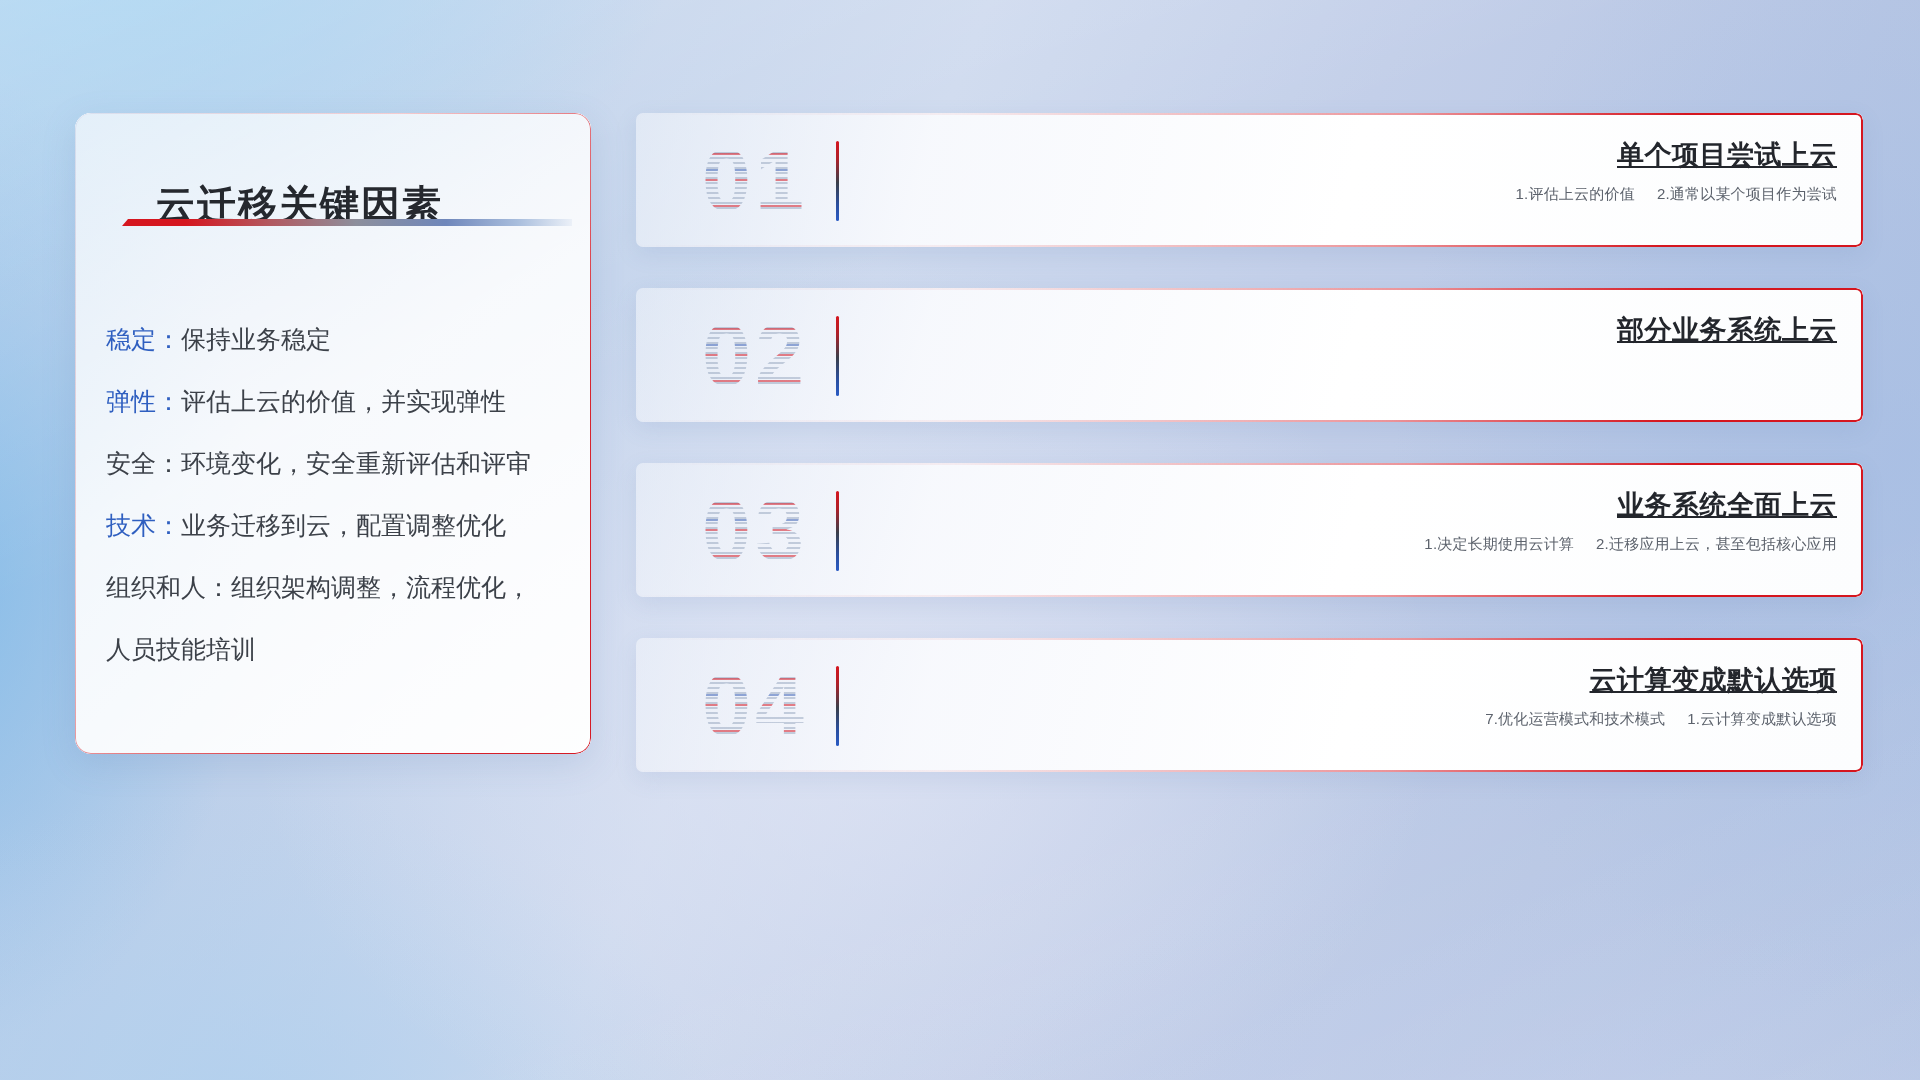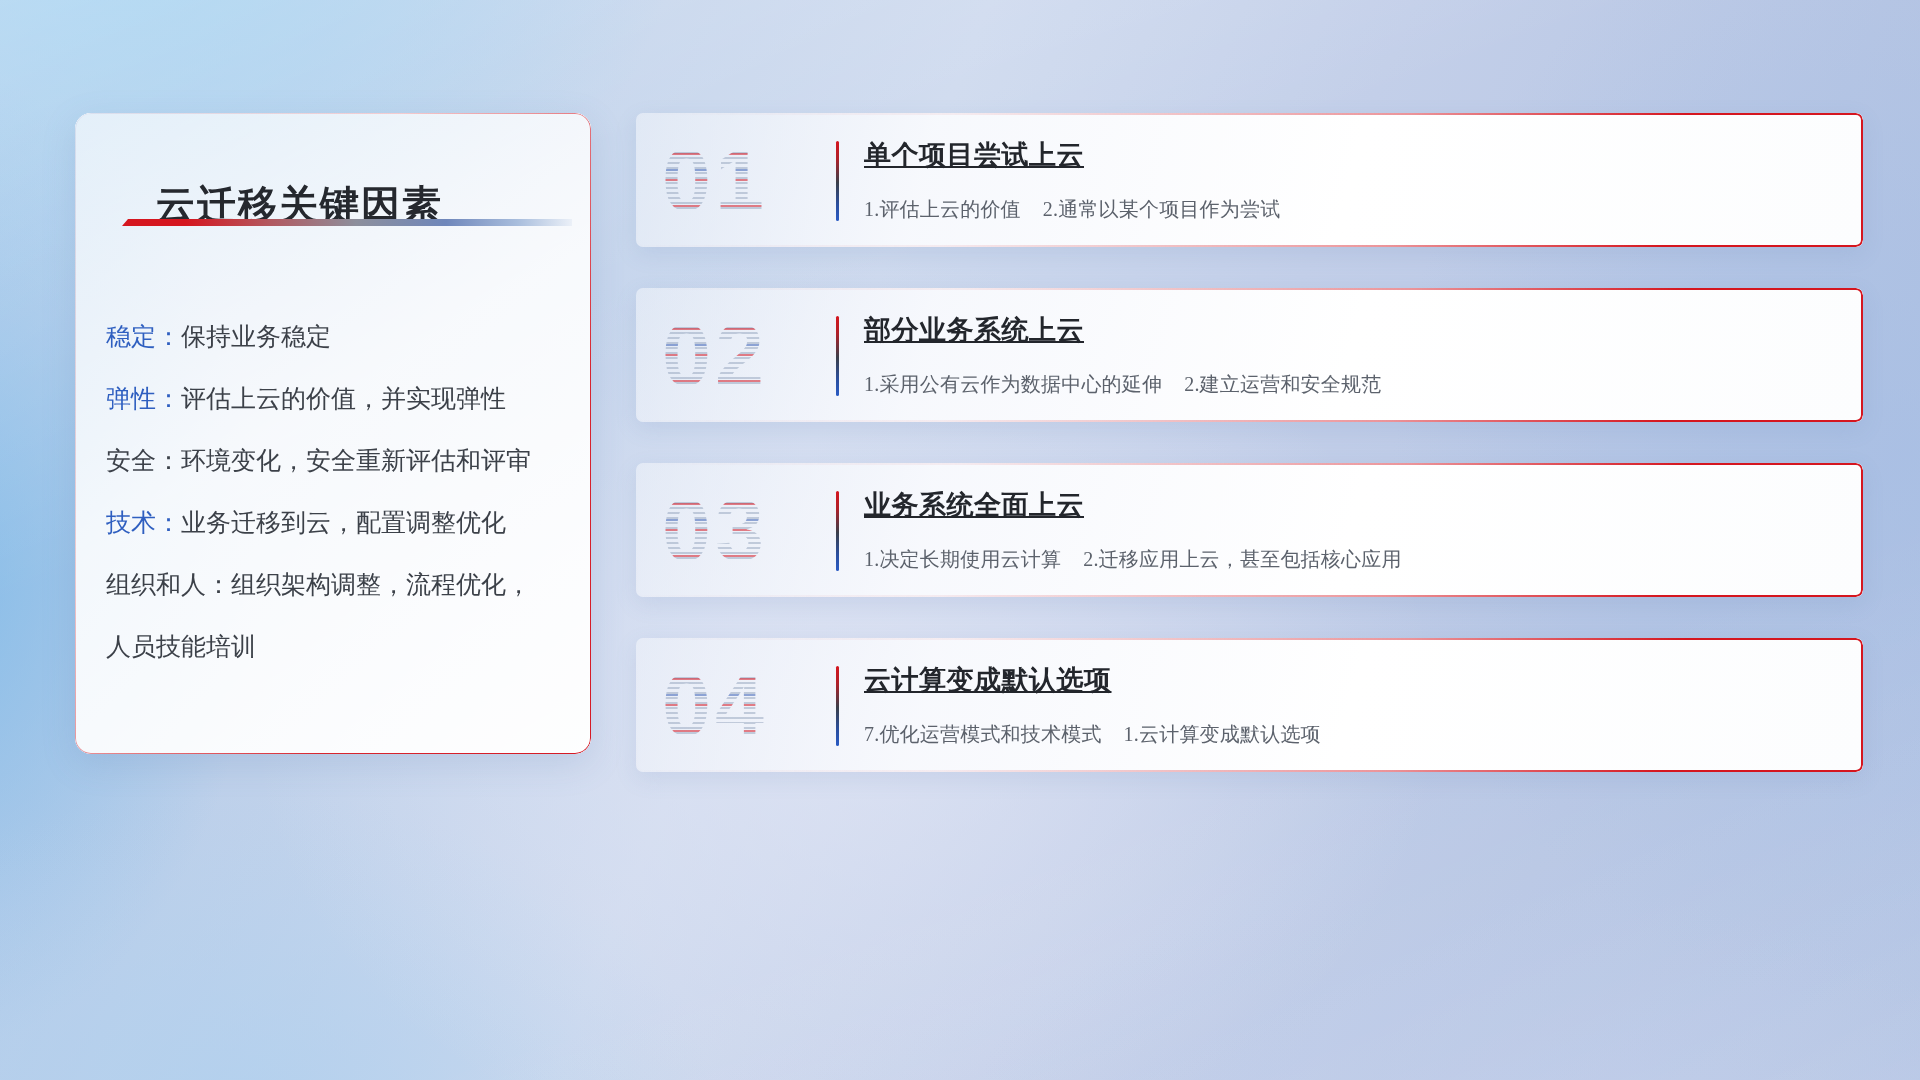--- a/index.html
+++ b/index.html
@@ -48,42 +48,42 @@
     box-shadow:0 10px 34px rgba(96,126,176,.18), inset 0 1px 0 rgba(255,255,255,.9);
     overflow:hidden;
   }
   #left-panel .edge{
     position:absolute;inset:0;border-radius:16px;pointer-events:none;
     border:1.6px solid transparent;
     background:linear-gradient(125deg,rgba(210,220,238,.85) 0%,rgba(226,110,118,.35) 34%,rgba(213,26,37,.95) 72%,rgba(213,26,37,1) 100%) border-box;
     -webkit-mask:linear-gradient(#000 0 0) padding-box,linear-gradient(#000 0 0);
     -webkit-mask-composite:xor;mask-composite:exclude;
   }
-  #left-inner{position:absolute;inset:0;padding:0;font-family:Liberation Mono, monospace;}
+  #left-inner{position:absolute;inset:0;padding:0;}
 
   .panel-title{
     position:absolute;left:81px;top:39px;
     font-size:39px;font-weight:bold;color:#25282e;letter-spacing:2px;
     white-space:nowrap;
   }
   .title-rule{
     position:absolute;left:47px;top:106px;width:450px;height:7px;
     background:linear-gradient(90deg,#d5161f 0%,#d5161f 14%,#b4565d 32%,#8d8f9c 52%,#6f87bb 72%,#a9bedd 88%,rgba(201,214,235,.25) 100%);
     clip-path:polygon(6px 0,100% 0,100% 100%,0 100%);
   }
 
   .factor-list{position:absolute;left:31px;top:195px;width:470px;}
   .factor-row{
     font-size:25px;line-height:62px;color:#3c4149;white-space:nowrap;
   }
   .factor-row .k{color:#2f5fc0;}
   .factor-row.plain .k{color:#3c4149;}
 
   
-  #cards{position:absolute;left:636px;top:113px;width:1227px;}
+  #cards{position:absolute;left:636px;top:113px;width:1227px;text-align:right;}
   .card{
     position:relative;height:134px;margin-bottom:41px;border-radius:7px;
     background:linear-gradient(104deg,rgba(243,246,251,.55) 0%,rgba(250,251,254,.92) 24%,#ffffff 58%,#fcfdfe 100%);
     box-shadow:0 7px 22px rgba(96,126,176,.13);
     overflow:hidden;
   }
   .card .edge{
     position:absolute;inset:0;border-radius:7px;pointer-events:none;
     border:2px solid transparent;
     background:linear-gradient(100deg,rgba(215,222,236,.0) 0%,rgba(226,120,126,.10) 26%,rgba(219,60,70,.55) 62%,#d5161f 84%,#d5161f 100%) border-box;
@@ -122,21 +122,21 @@
     background:linear-gradient(180deg,#d5161f 0%,#b02029 22%,#3a3f4a 52%,#2a4fa0 80%,#2a5bc4 100%);
     border-radius:2px;
   }
   .card-text{position:absolute;left:228px;top:24px;right:26px;}
   .card-title{
     font-size:27px;font-weight:bold;color:#23262c;letter-spacing:.5px;
     white-space:nowrap;
     text-decoration:underline;
   }
   .card-sub{
-    margin-top:23px;font-size:20px;color:#5c626c;white-space:nowrap;letter-spacing:.2px;font-family:Liberation Serif, serif;
+    margin-top:12px;font-size:15px;color:#5c626c;white-space:nowrap;letter-spacing:.2px;
   }
   .card-sub .gap{display:inline-block;width:22px;}
 </style>
 </head>
 <body>
 
 <div id="bg">
   <div class="layer bg-base"></div>
   <div class="layer bg-glow-tl"></div>
   <div class="layer bg-glow-left"></div>
@@ -193,23 +193,20 @@
       </div>
     </article>
 
     <article class="card">
       <div class="edge"></div>
       <div class="card-num">02</div>
       <div class="card-num-tint">02</div>
       <div class="card-bar"></div>
       <div class="card-text">
         <div class="card-title">部分业务系统上云</div>
-        <div class="card-sub">
-          <span>1.采用公有云作为数据中心的延伸</span><span class="gap"></span><span>2.建立运营和安全规范</span>
-        </div>
       </div>
     </article>
 
     <article class="card">
       <div class="edge"></div>
       <div class="card-num">03</div>
       <div class="card-num-tint">03</div>
       <div class="card-bar"></div>
       <div class="card-text">
         <div class="card-title">业务系统全面上云</div>

